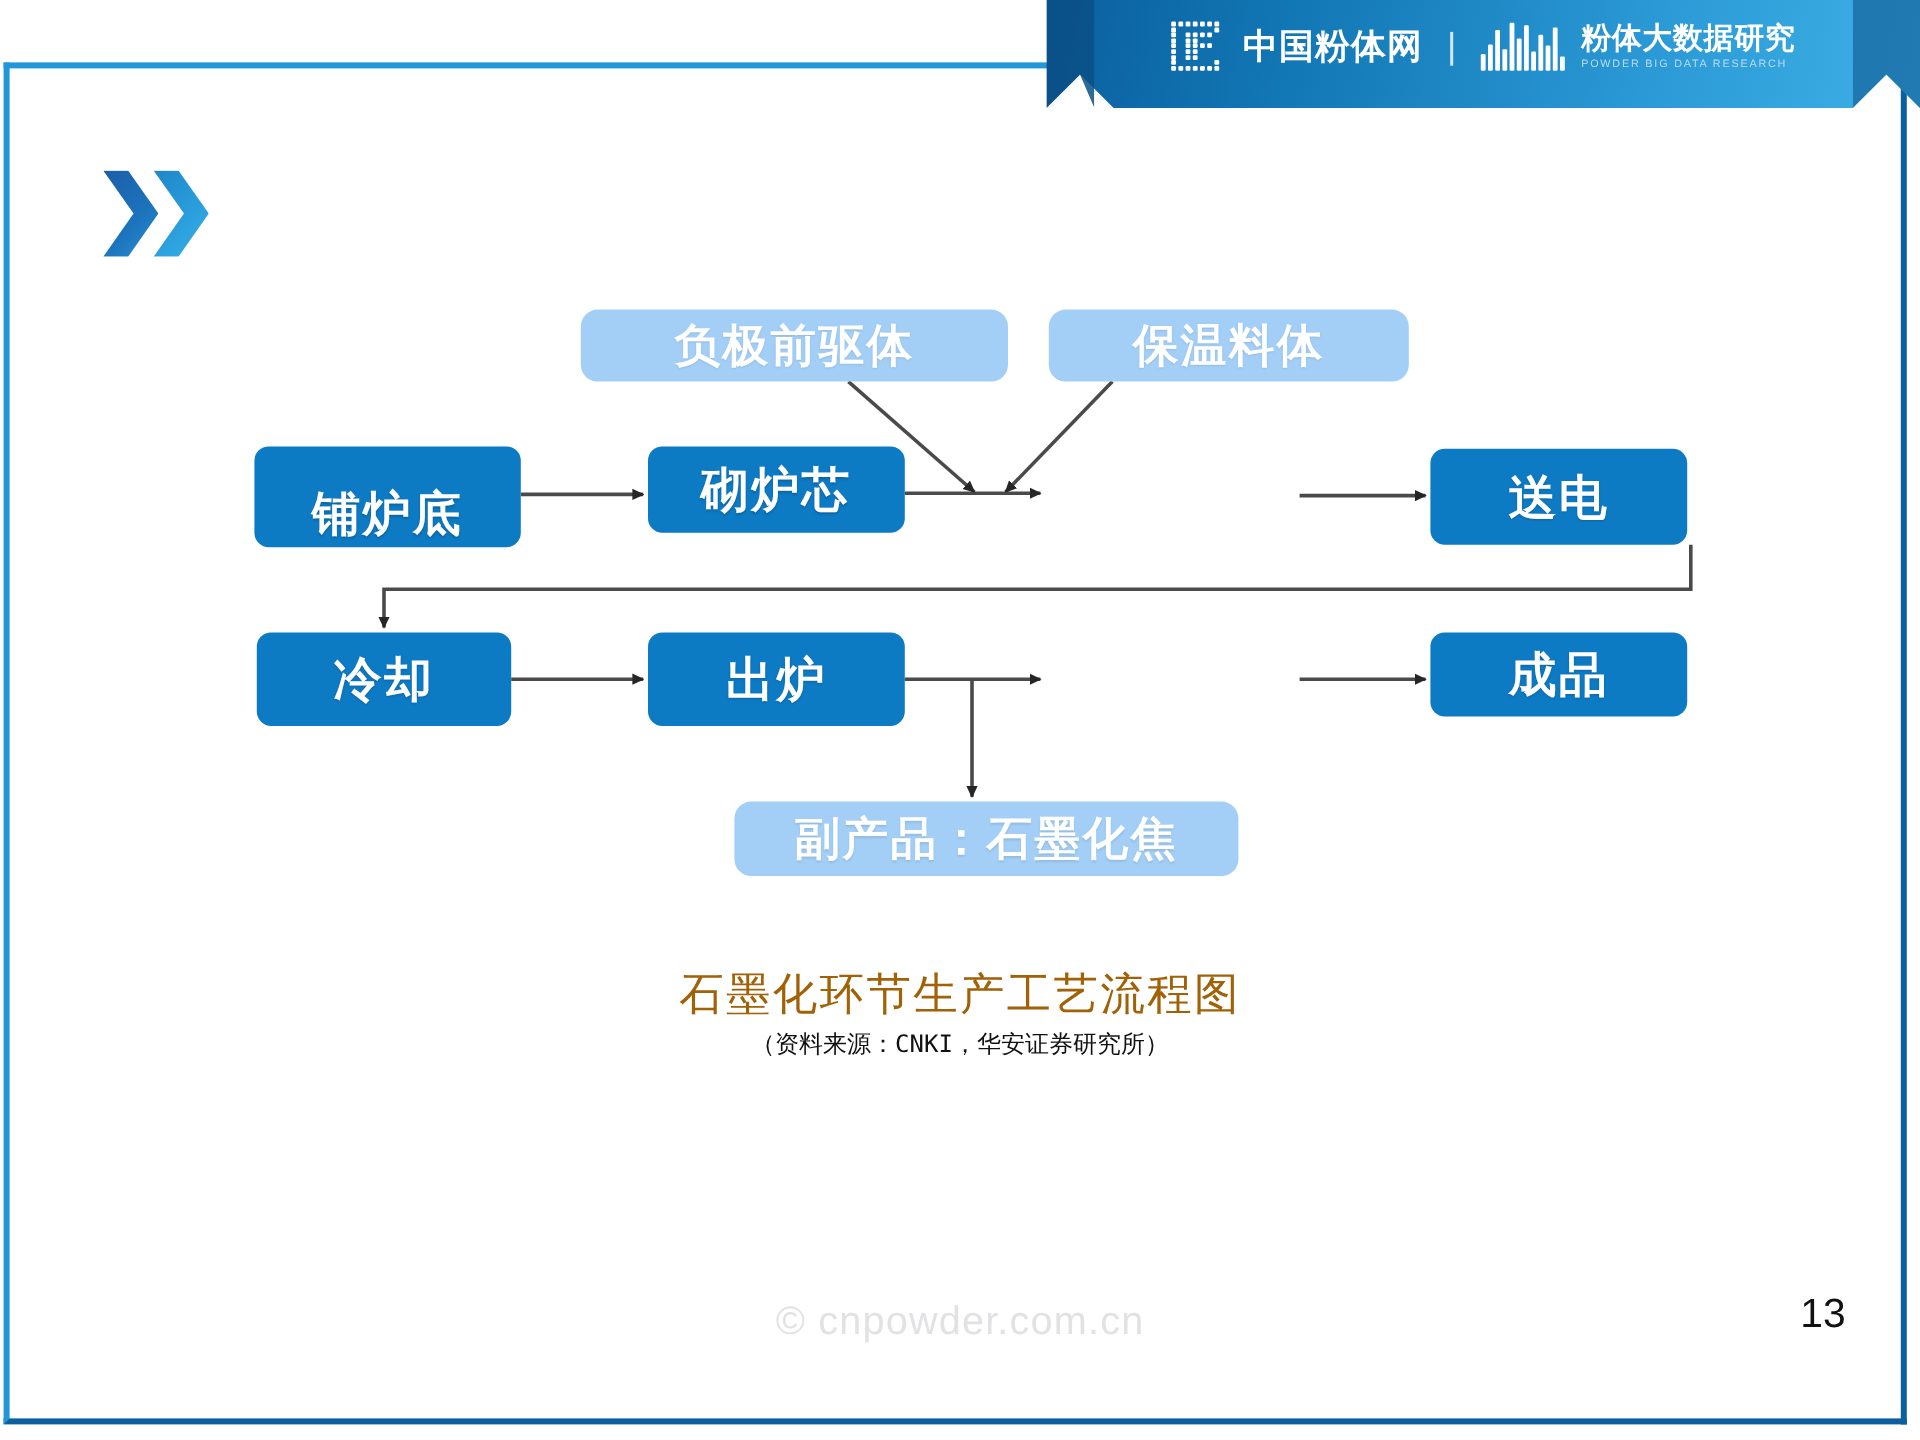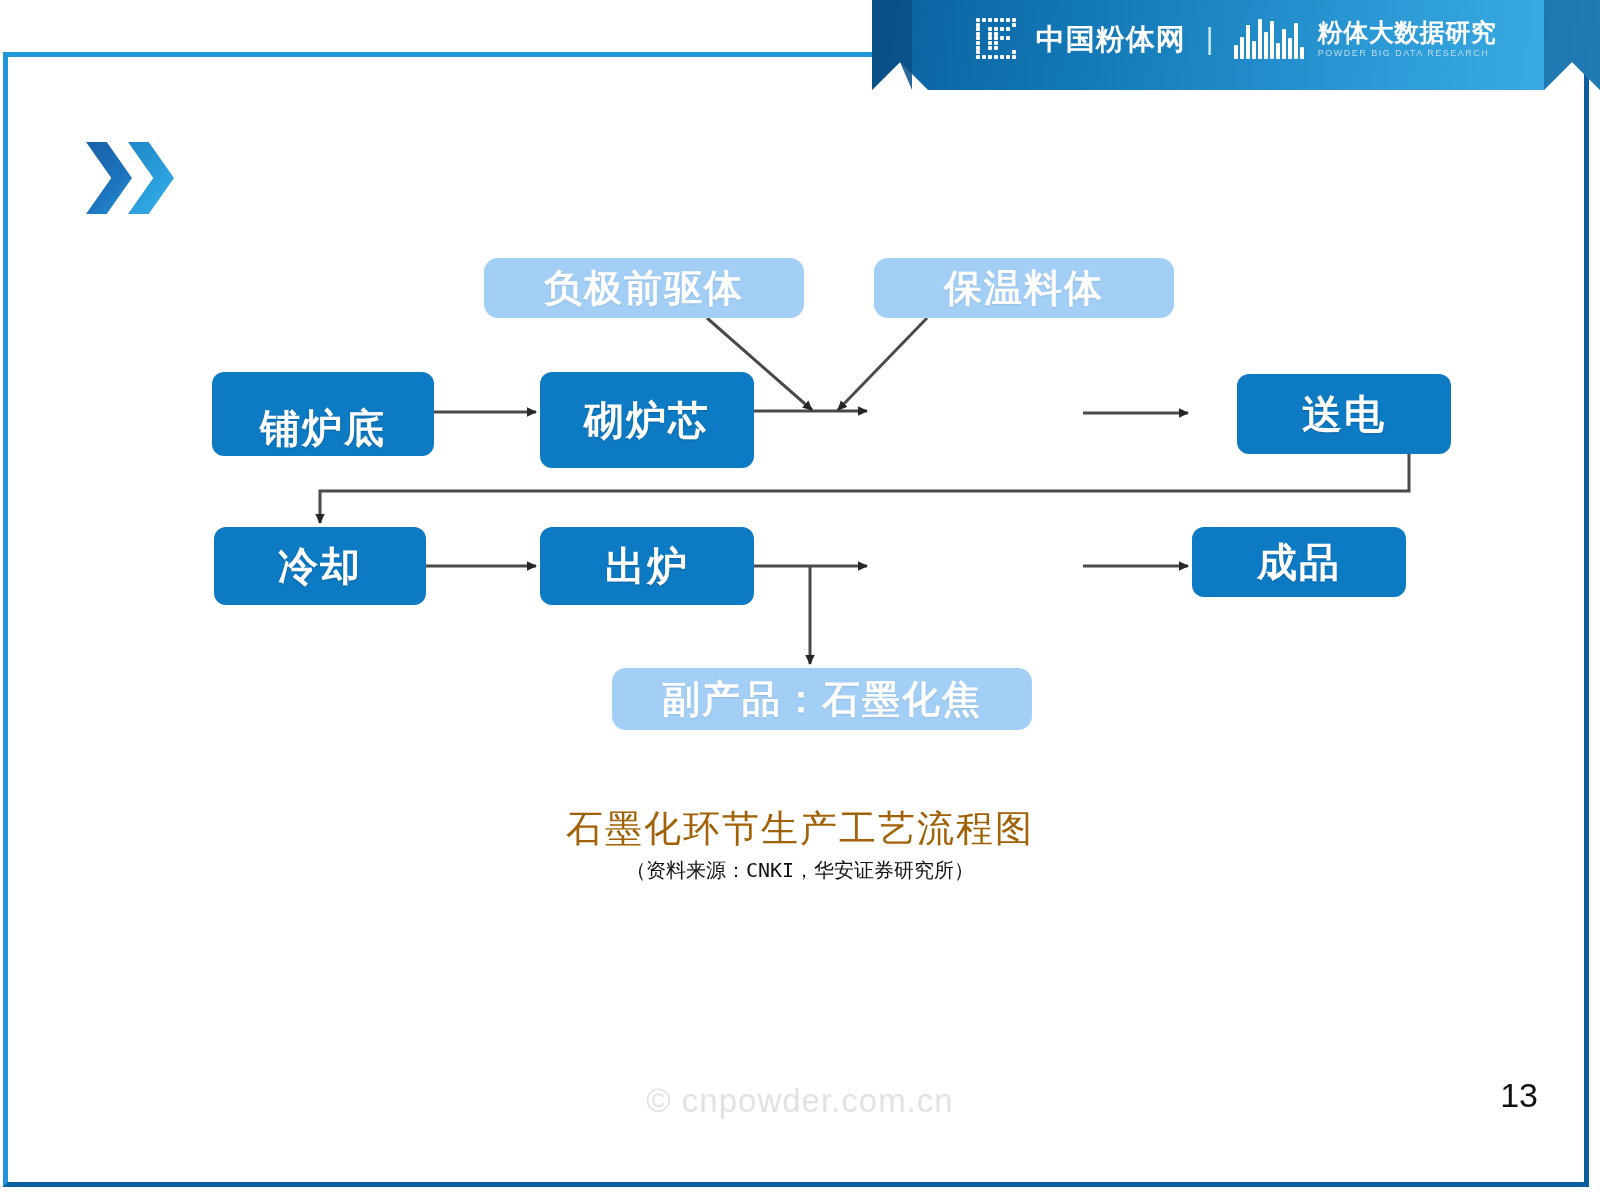--- a/index.html
+++ b/index.html
@@ -316,33 +316,33 @@
       <path d="M 927 318 L 838 410" marker-end="url(#ah)"></path>
       <path d="M 1409 454 L 1409 491 L 320 491 L 320 523" marker-end="url(#ah)"></path>
       <path d="M 426 566 L 536 566" marker-end="url(#ah)"></path>
       <path d="M 754 566 L 867 566" marker-end="url(#ah)"></path>
       <path d="M 1083 566 L 1188 566" marker-end="url(#ah)"></path>
       <path d="M 810 566 L 810 664" marker-end="url(#ah)"></path>
     </g>
 </svg>
 
 <div id="flow-boxes">
-    <div class="node node-soft" style="left: 484px; top: 258px; width: 320px; height: 60px;">
+    <div class="node node-soft" style="left: 484px; top: 258px; width: 356px; height: 60px;">
       <span>负极前驱体</span>
     </div>
     <div class="node node-soft" style="left: 846px; top: 258px; width: 300px; height: 60px; margin-left: 28px;">
       <span>保温料体</span>
     </div>
     <div class="node node-main" style="left: 212px; top: 372px; width: 222px; height: 84px; align-items: flex-end;">
       <span>铺炉底</span>
     </div>
-    <div class="node node-main" style="left: 540px; top: 372px; width: 214px; height: 96px;">
+    <div class="node node-main" style="left: 540px; top: 372px; width: 214px; height: 72px;">
       <span>砌炉芯</span>
     </div>
-    <div class="node node-main" style="left: 1192px; top: 374px; width: 214px; height: 80px; margin-left: 45px;">
+    <div class="node node-main" style="left: 1192px; top: 374px; width: 214px; height: 80px;">
       <span>送电</span>
     </div>
     <div class="node node-main" style="left: 214px; top: 527px; width: 212px; height: 78px;">
       <span>冷却</span>
     </div>
     <div class="node node-main" style="left: 540px; top: 527px; width: 214px; height: 78px;">
       <span>出炉</span>
     </div>
     <div class="node node-main" style="left: 1192px; top: 527px; width: 214px; height: 70px;">
       <span>成品</span>

